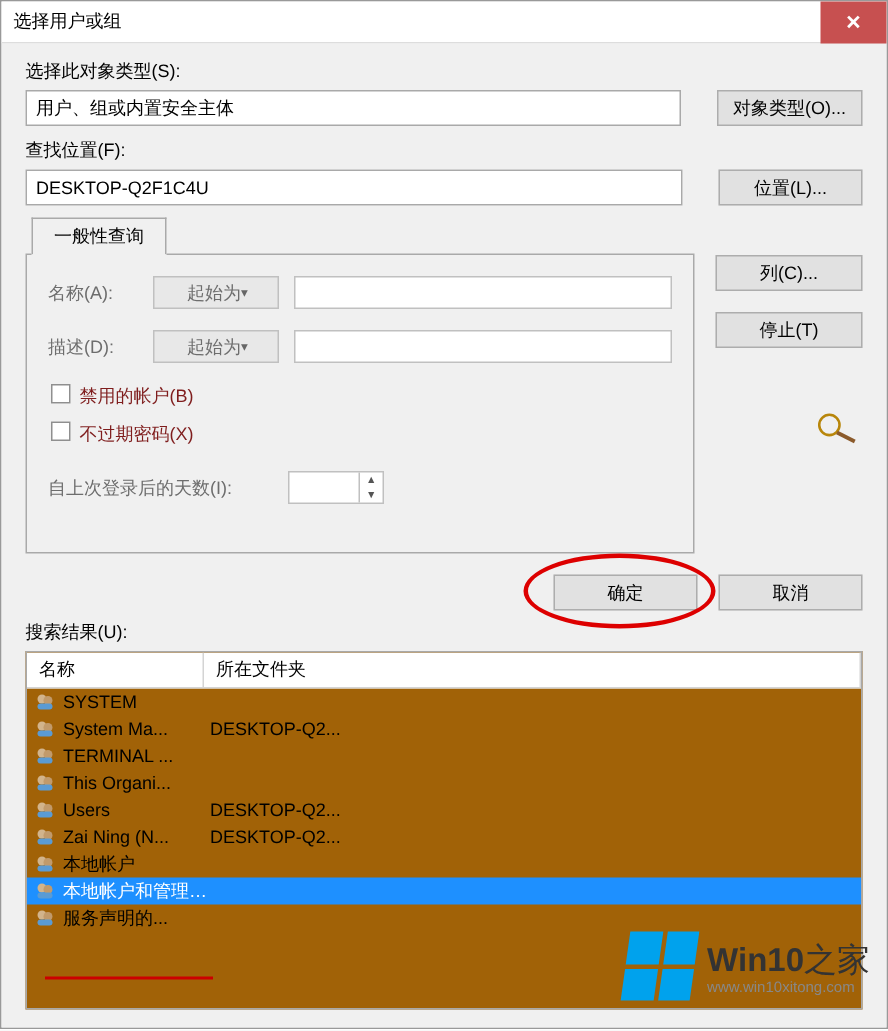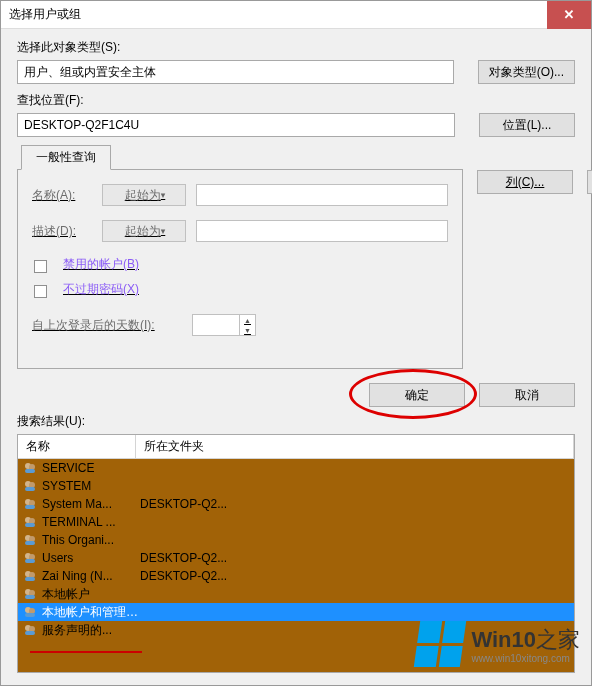--- a/index.html
+++ b/index.html
@@ -7,31 +7,31 @@
   .window { width: 592px; border: 1px solid #999; background: #f0f0f0; }
   .titlebar { display: flex; align-items: center; justify-content: space-between; background: #fff; height: 28px; border-bottom: 1px solid #ddd; }
   .titlebar .title { font-size: 12px; padding-left: 8px; color: #000; }
   .closebtn { width: 44px; height: 28px; background: #c75050; color: #fff; display: flex; align-items: center; justify-content: center; font-family: Arial; font-size: 13px; font-weight: bold; }
   .content { padding: 10px 16px 12px 16px; background: #f0f0f0; }
   .row-group { margin-bottom: 8px; }
   .lbl { font-size: 12px; color: #000; margin-bottom: 4px; }
   .row { display: flex; align-items: center; gap: 24px; }
   .textfield { flex: 1; height: 24px; border: 1px solid #a9a9a9; background: #fff; font-size: 12px; padding: 2px 6px; display: flex; align-items: center; }
   .btn { min-width: 96px; height: 24px; border: 1px solid #adadad; background: #e1e1e1; font-size: 12px; display: flex; align-items: center; justify-content: center; padding: 0 10px; }
-  .tabhost { margin-top: 0; position: relative; text-decoration: underline; }
+  .tabhost { margin-top: 0; position: relative; }
   .tab { position: relative; z-index: 2; display: inline-block; border: 1px solid #a9a9a9; border-bottom: 1px solid #f0f0f0; background: #f0f0f0; font-size: 12px; padding: 3px 14px; margin-left: 4px; }
   .tabpane { border: 1px solid #a9a9a9; margin-top: -1px; padding: 14px 14px 18px 14px; background: #f0f0f0; }
-  .sidecol { width: 98px; display: flex; flex-direction: row; gap: 14px; }
+  .sidecol { width: 98px; display: flex; flex-direction: column; gap: 14px; }
   .tabrow { display: flex; gap: 14px; align-items: flex-start; }
   .formrow { display: flex; align-items: center; gap: 10px; margin-bottom: 14px; }
   .formlbl { width: 60px; font-size: 12px; color: #6d6d6d; }
   .combo { width: 84px; height: 22px; border: 1px solid #c0c0c0; background: #e8e8e8; display: flex; align-items: center; justify-content: center; padding: 0 4px 0 6px; font-size: 12px; color: #6d6d6d; }
   .combo .chev { font-size: 9px; color: #666; }
   .txt { height: 22px; border: 1px solid #c0c0c0; background: #fff; flex: 1; }
-  .chk { display: flex; align-items: flex-end; gap: 16px; font-size: 12px; color: #8b5cf6; margin-bottom: 8px; margin-left: 2px; }
+  .chk { display: flex; align-items: flex-start; gap: 6px; font-size: 12px; color: #7f1d1d; margin-bottom: 8px; margin-left: 2px; }
   .chkbox { width: 13px; height: 13px; border: 1px solid #8f8f8f; background: #fff; }
   .spin { width: 64px; height: 22px; border: 1px solid #c0c0c0; background: #fff; display: flex; }
   .spin .num { flex:1; }
   .spin .arrows { width: 16px; border-left: 1px solid #c0c0c0; display: flex; flex-direction: column; }
   .spin .arrows div { flex:1; font-size: 7px; display:flex; align-items:center; justify-content:center; color:#555; }
   .magnifier { width: 34px; height: 22px; align-self: flex-end; margin-top: 28px; }
   .footer-actions { display: flex; justify-content: flex-end; gap: 14px; margin: 14px 0 6px 0; }
   .footer-actions .wrap-ok { position: relative; }
   .red-circle { position: absolute; left: -20px; top: -14px; width: 128px; height: 50px; border: 3px solid #d00; border-radius: 50%; pointer-events: none; }
   .results-label { font-size: 12px; margin: 2px 0 4px 0; }
@@ -167,31 +167,20 @@
       </div>
       <div id="lv-body">
           <div class="lv-row">
             <span class="ic">
               <svg width="14" height="14" viewBox="0 0 14 14">
                 <circle cx="5" cy="5" r="3" fill="#d2b48c"></circle>
                 <circle cx="9" cy="6" r="3" fill="#c19a6b"></circle>
                 <rect x="2" y="8" width="10" height="4" rx="2" fill="#5a9bd4"></rect>
               </svg>
             </span>
-            <span class="name">SERVICE</span>
-            <span class="folder"></span>
-          </div>
-          <div class="lv-row">
-            <span class="ic">
-              <svg width="14" height="14" viewBox="0 0 14 14">
-                <circle cx="5" cy="5" r="3" fill="#d2b48c"></circle>
-                <circle cx="9" cy="6" r="3" fill="#c19a6b"></circle>
-                <rect x="2" y="8" width="10" height="4" rx="2" fill="#5a9bd4"></rect>
-              </svg>
-            </span>
             <span class="name">SYSTEM</span>
             <span class="folder"></span>
           </div>
           <div class="lv-row">
             <span class="ic">
               <svg width="14" height="14" viewBox="0 0 14 14">
                 <circle cx="5" cy="5" r="3" fill="#d2b48c"></circle>
                 <circle cx="9" cy="6" r="3" fill="#c19a6b"></circle>
                 <rect x="2" y="8" width="10" height="4" rx="2" fill="#5a9bd4"></rect>
               </svg>

